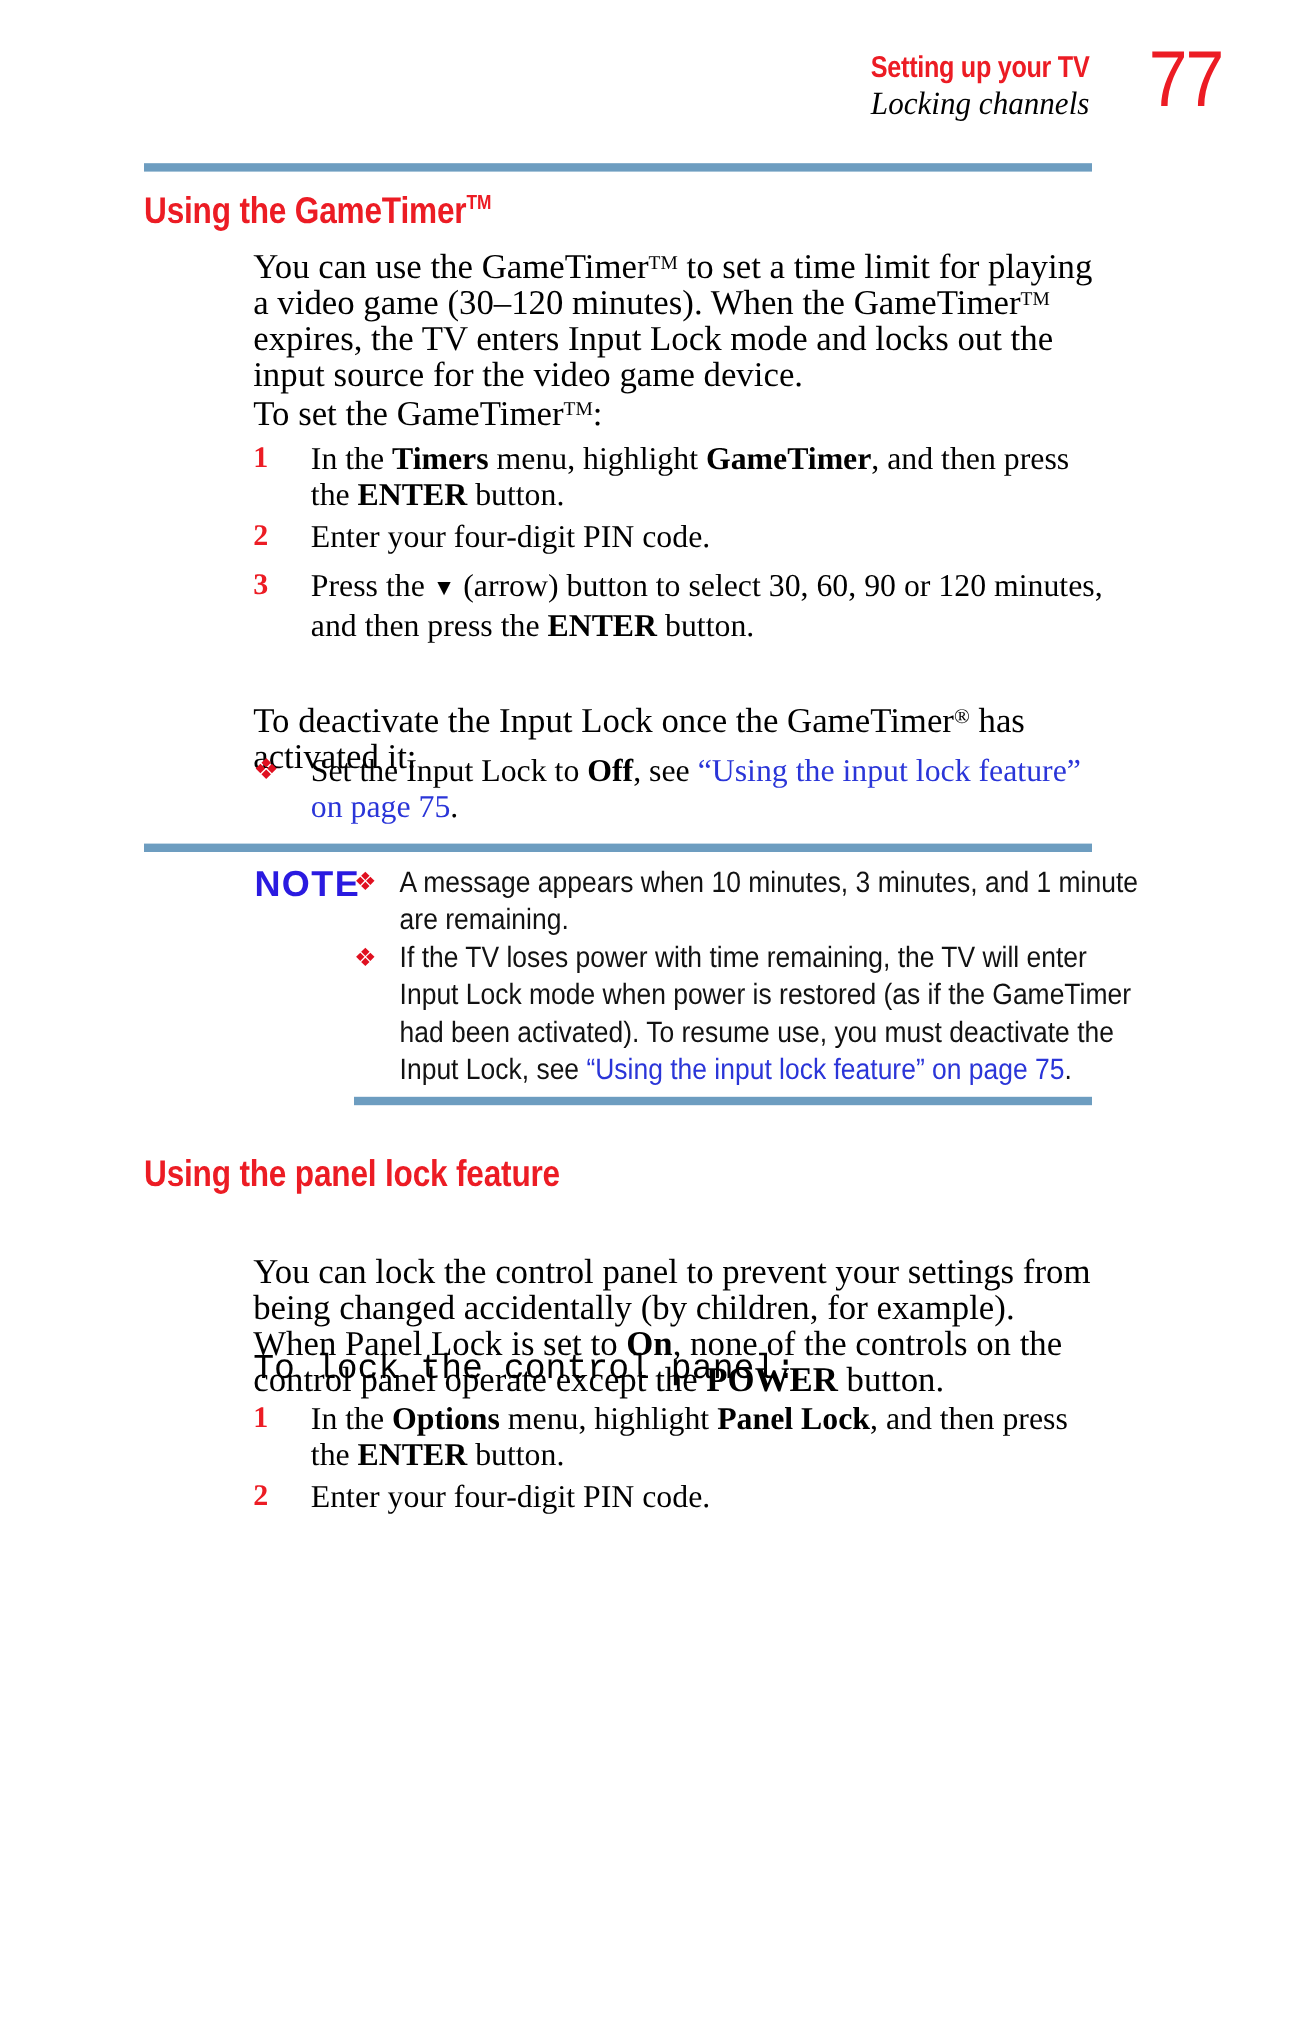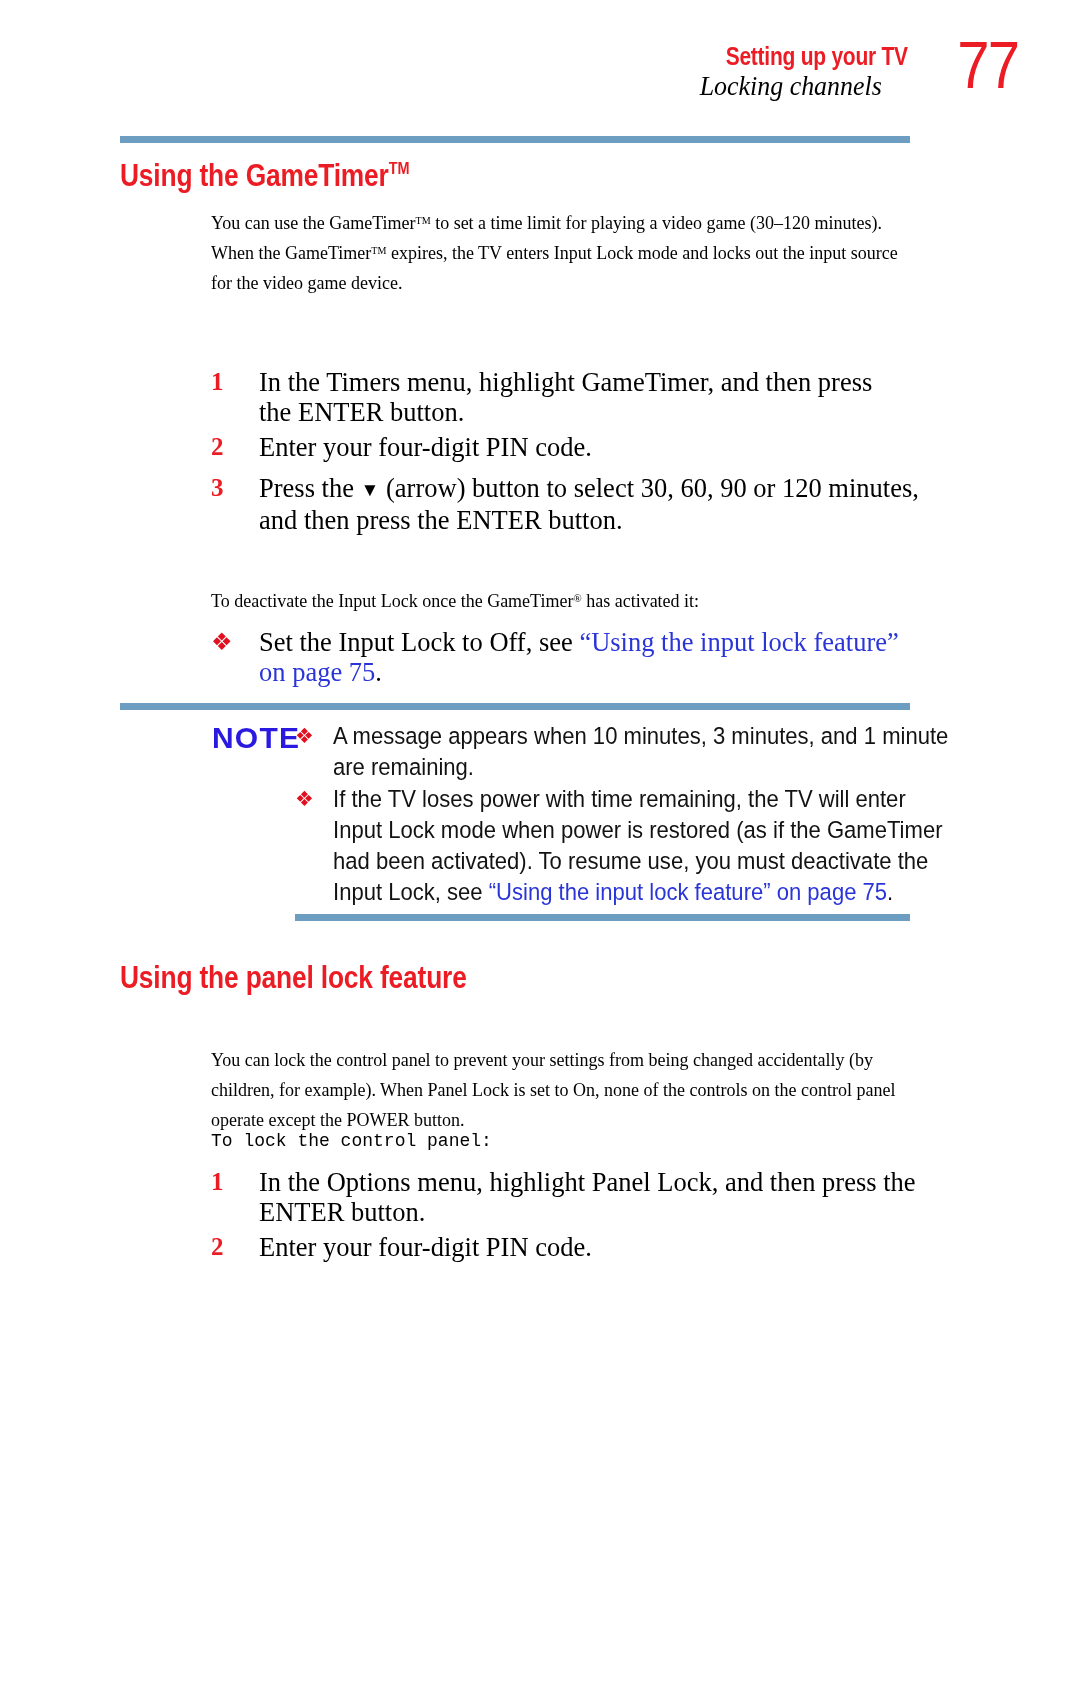--- a/index.html
+++ b/index.html
@@ -29,21 +29,21 @@
     position: absolute;
     left: 0;
     top: 44px;
     width: 1080px;
     height: 86px;
   }
   .header-text {
     position: absolute;
     right: 172px;
     top: 0;
-    text-align: left;
+    text-align: right;
     line-height: 1.02;
   }
   .header-title {
     font-family: "Liberation Sans Narrow", "Liberation Sans", sans-serif;
     font-weight: bold;
     font-size: 25px;
     letter-spacing: -0.3px;
     color: #ec1c24;
     transform: scaleX(0.84);
     transform-origin: right center;
@@ -99,36 +99,36 @@
   .h1 .tm {
     font-size: 17px;
     vertical-align: 12px;
     letter-spacing: 0;
   }
 
   
   .body-block {
     position: absolute;
     font-family: "Liberation Serif", "DejaVu Serif", serif;
-    font-size: 18px;
+    font-size: 29px;
     line-height: 30px;
     color: #000000;
     text-align: left;
   }
   sup.tm {
     font-size: 0.56em;
     vertical-align: 0.5em;
     line-height: 0;
   }
   sup.reg {
     font-size: 0.6em;
     vertical-align: 0.45em;
     line-height: 0;
   }
-  b, .b { font-weight: normal; }
+  b, .b { font-weight: bold; }
   .link {
     color: #2a35d8;
   }
 
   
   .step {
     position: absolute;
     font-family: "Liberation Serif", "DejaVu Serif", serif;
     font-size: 26.5px;
     line-height: 30px;
@@ -207,20 +207,21 @@
     <div class="page-number">77</div>
   </div>
   <div class="rule-header"></div>
 
   <div class="h1" style="left:120px; top:158px;">
     <span>Using the GameTimer</span><span class="tm">TM</span>
   </div>
 
   <div class="body-block" style="left:211px; top:208px; width:700px;">You can use the GameTimer<sup class="tm">TM</sup> to set a time limit for playing a video game (30–120 minutes). When the GameTimer<sup class="tm">TM</sup> expires, the TV enters Input Lock mode and locks out the input source for the video game device.</div>
 
+  <div class="body-block" style="left:211px; top:330px; width:700px;">To set the GameTimer<sup class="tm">TM</sup>:</div>
 
   <div class="step" style="left:211px; top:367px; width:700px;">
     <span class="step-num">1</span>
     <span class="step-body">In the <b>Timers</b> menu, highlight <b>GameTimer</b>, and then press the <b>ENTER</b> button.</span>
   </div>
 
   <div class="step" style="left:211px; top:432px; width:700px;">
     <span class="step-num">2</span>
     <span class="step-body">Enter your four-digit PIN code.</span>
   </div>

